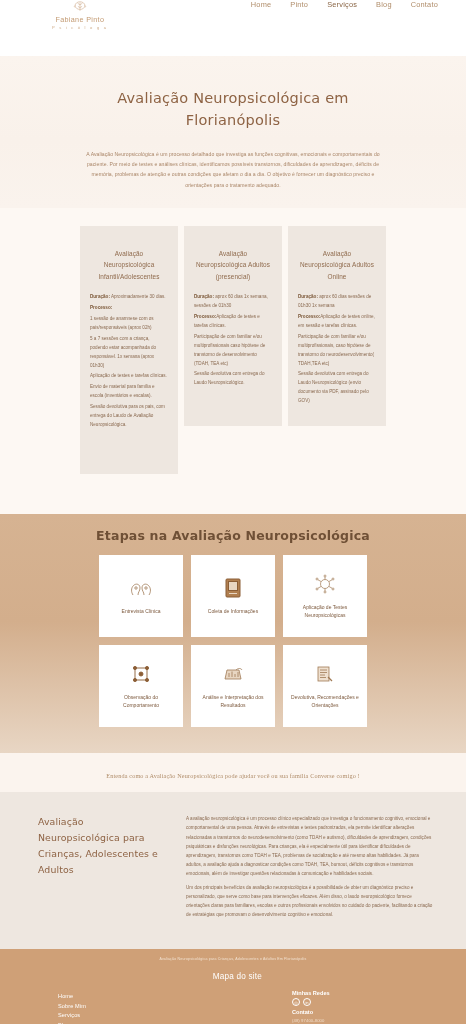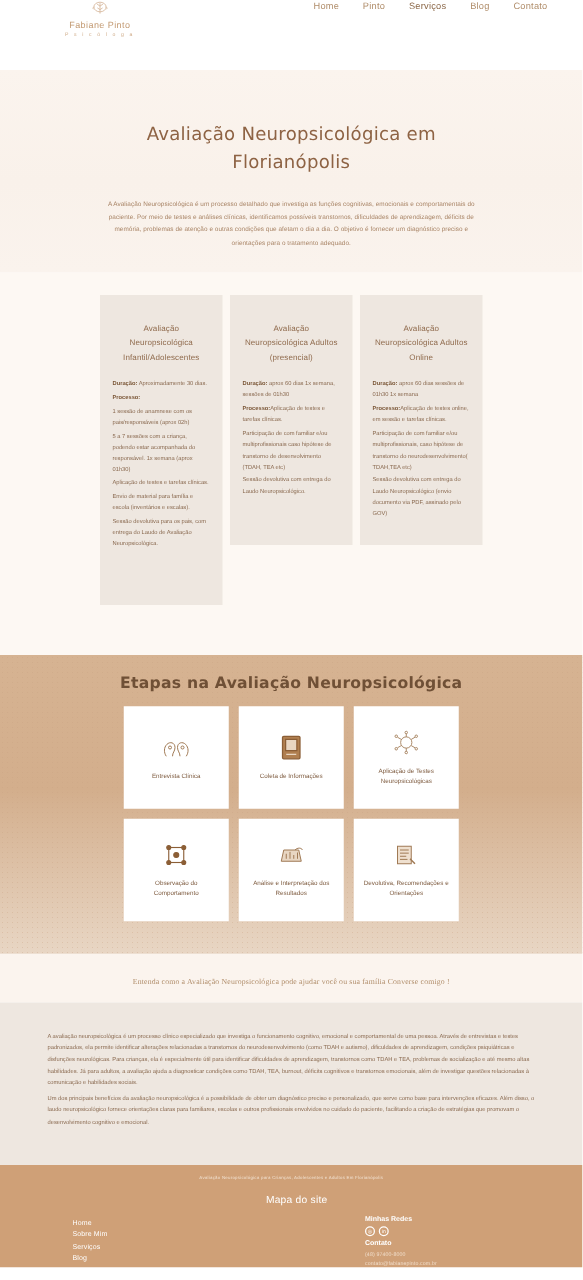--- a/index.html
+++ b/index.html
@@ -42,21 +42,21 @@
     position: relative;
   }
   .hero-title {
     font-family: "DejaVu Sans", sans-serif;
     font-weight: 400;
     font-size: 14.5px;
     line-height: 1.5;
     color: #8e6344;
     letter-spacing: .2px;
     max-width: 300px;
-    margin: 16px auto;
+    margin: 6px auto;
   }
   .hero-copy {
     margin: 17px auto 0;
     max-width: 300px;
     font-size: 5.1px;
     line-height: 2.05;
     color: #a98567;
     letter-spacing: .05px;
   }
 
@@ -315,20 +315,21 @@
     </div>
 
   </div>
 </section>
 
 <section class="cta-band">
   <span class="cta-text">Entenda como a Avaliação Neuropsicológica pode ajudar você ou sua família Converse comigo !</span>
 </section>
 
 <section class="about">
+  <h2 class="about-heading">Avaliação Neuropsicológica para Crianças, Adolescentes e Adultos</h2>
   <div class="about-copy">
     <p>A avaliação neuropsicológica é um processo clínico especializado que investiga o funcionamento cognitivo, emocional e comportamental de uma pessoa. Através de entrevistas e testes padronizados, ela permite identificar alterações relacionadas a transtornos do neurodesenvolvimento (como TDAH e autismo), dificuldades de aprendizagem, condições psiquiátricas e disfunções neurológicas. Para crianças, ela é especialmente útil para identificar dificuldades de aprendizagem, transtornos como TDAH e TEA, problemas de socialização e até mesmo altas habilidades. Já para adultos, a avaliação ajuda a diagnosticar condições como TDAH, TEA, burnout, déficits cognitivos e transtornos emocionais, além de investigar questões relacionadas à comunicação e habilidades sociais.</p>
     <p>Um dos principais benefícios da avaliação neuropsicológica é a possibilidade de obter um diagnóstico preciso e personalizado, que serve como base para intervenções eficazes. Além disso, o laudo neuropsicológico fornece orientações claras para familiares, escolas e outros profissionais envolvidos no cuidado do paciente, facilitando a criação de estratégias que promovam o desenvolvimento cognitivo e emocional.</p>
   </div>
 </section>
 
 <footer class="footer">
   <div class="footer-tagline">Avaliação Neuropsicológica para Crianças, Adolescentes e Adultos Em Florianópolis</div>
 
   <div class="footer-inner">

